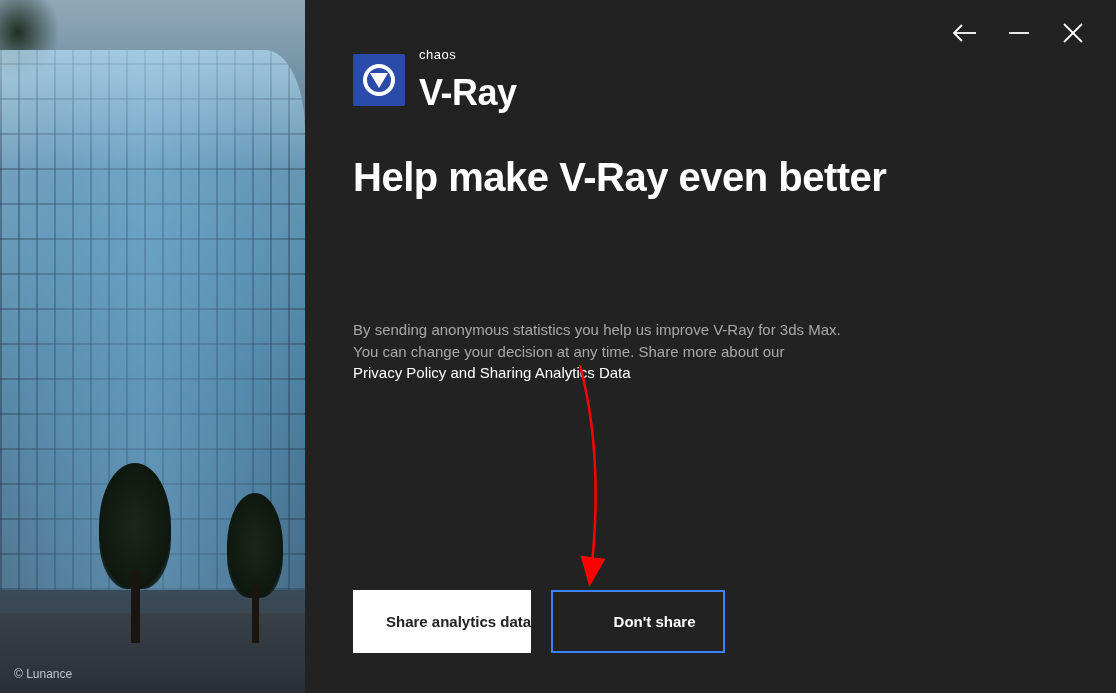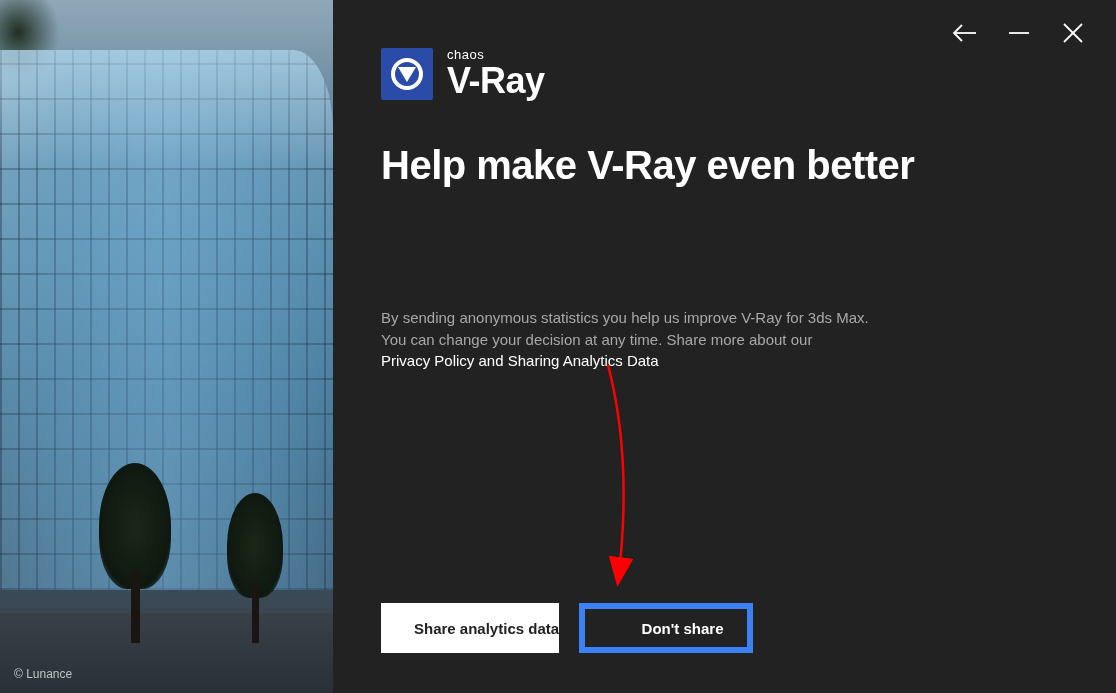--- a/index.html
+++ b/index.html
@@ -15,21 +15,21 @@
       overflow: hidden;
       position: relative;
     }
     .installer-window {
       display: flex;
       width: 100%;
       height: 100%;
       background: #222222;
     }
     .sidebar-image {
-      width: 333px;
+      width: 305px;
       height: 100%;
       position: relative;
       background: linear-gradient(180deg, #8fa8b8 0%, #6a8a9e 15%, #4a7a95 35%, #3a6580 55%, #3a5568 75%, #3a4550 90%, #2a3540 100%);
       overflow: hidden;
     }
     .building {
       position: absolute;
       top: 50px;
       left: 0;
       width: 100%;
@@ -137,20 +137,21 @@
       background: #2b4ba8;
       display: flex;
       align-items: center;
       justify-content: center;
       border-radius: 2px;
     }
     .logo-text {
       display: flex;
       flex-direction: column;
       color: #ffffff;
+      gap: 12px;
     }
     .logo-text-small {
       font-size: 13px;
       font-weight: 400;
       letter-spacing: 0.5px;
       line-height: 1;
     }
     .logo-text-large {
       font-size: 36px;
       font-weight: 700;
@@ -175,39 +176,39 @@
       font-weight: 400;
       cursor: pointer;
     }
     .buttons-section {
       margin-top: auto;
       display: flex;
       gap: 20px;
     }
     .btn {
       min-width: 174px;
-      height: 50px;
+      height: 63px;
       display: flex;
       align-items: center;
       justify-content: center;
       font-size: 15px;
       font-weight: 700;
       cursor: pointer;
       border: none;
       font-family: inherit;
       padding-left: 33px;
     }
     .btn-primary {
       background: #ffffff;
       color: #222222;
     }
     .btn-secondary {
       background: transparent;
       color: #ffffff;
-      border: 6px solid #3b82f6;
+      border: 2px solid #3b82f6;
     }
     .arrow-annotation {
       position: absolute;
       pointer-events: none;
     }
   </style>
 </head>
 <body>
 
 <div class="installer-window">

